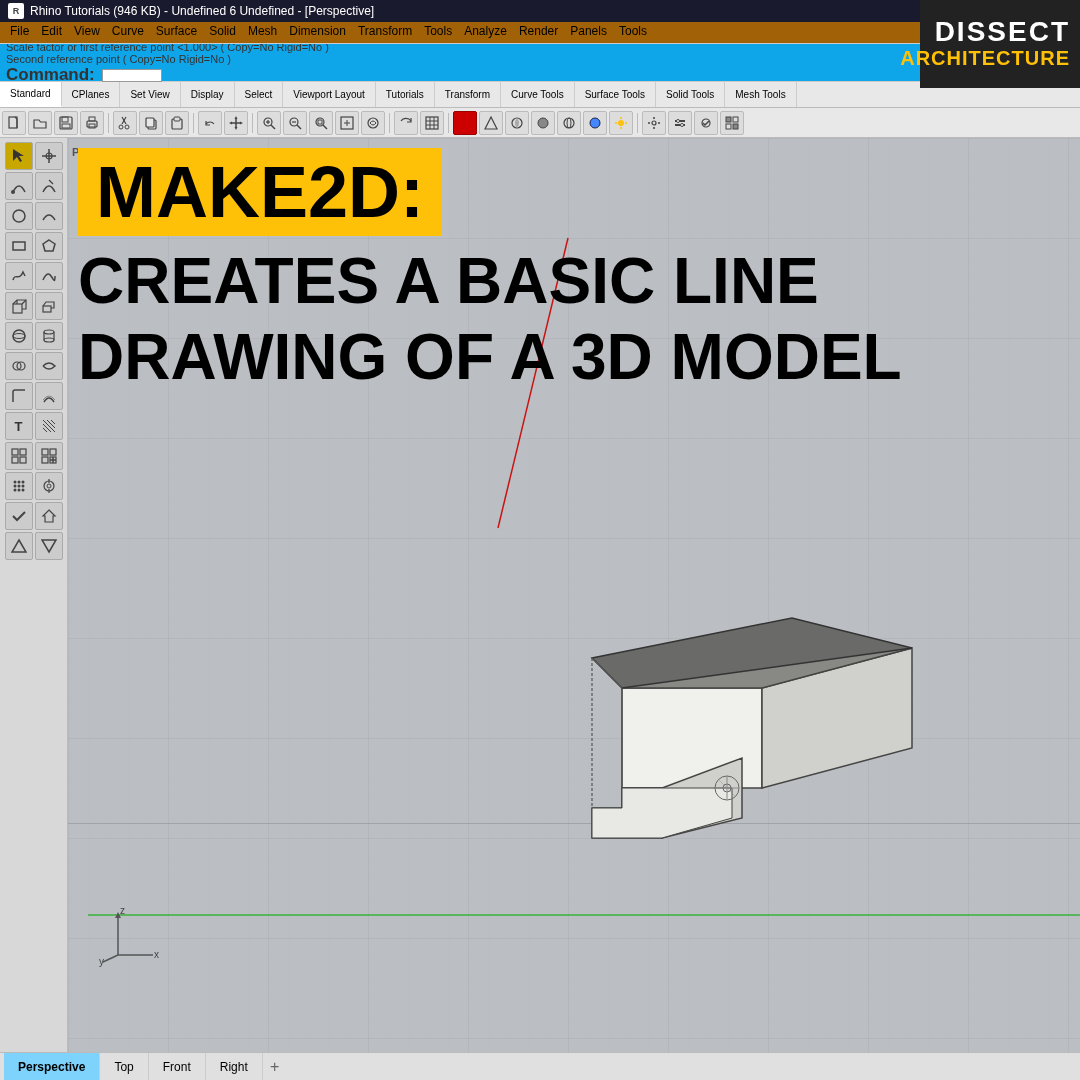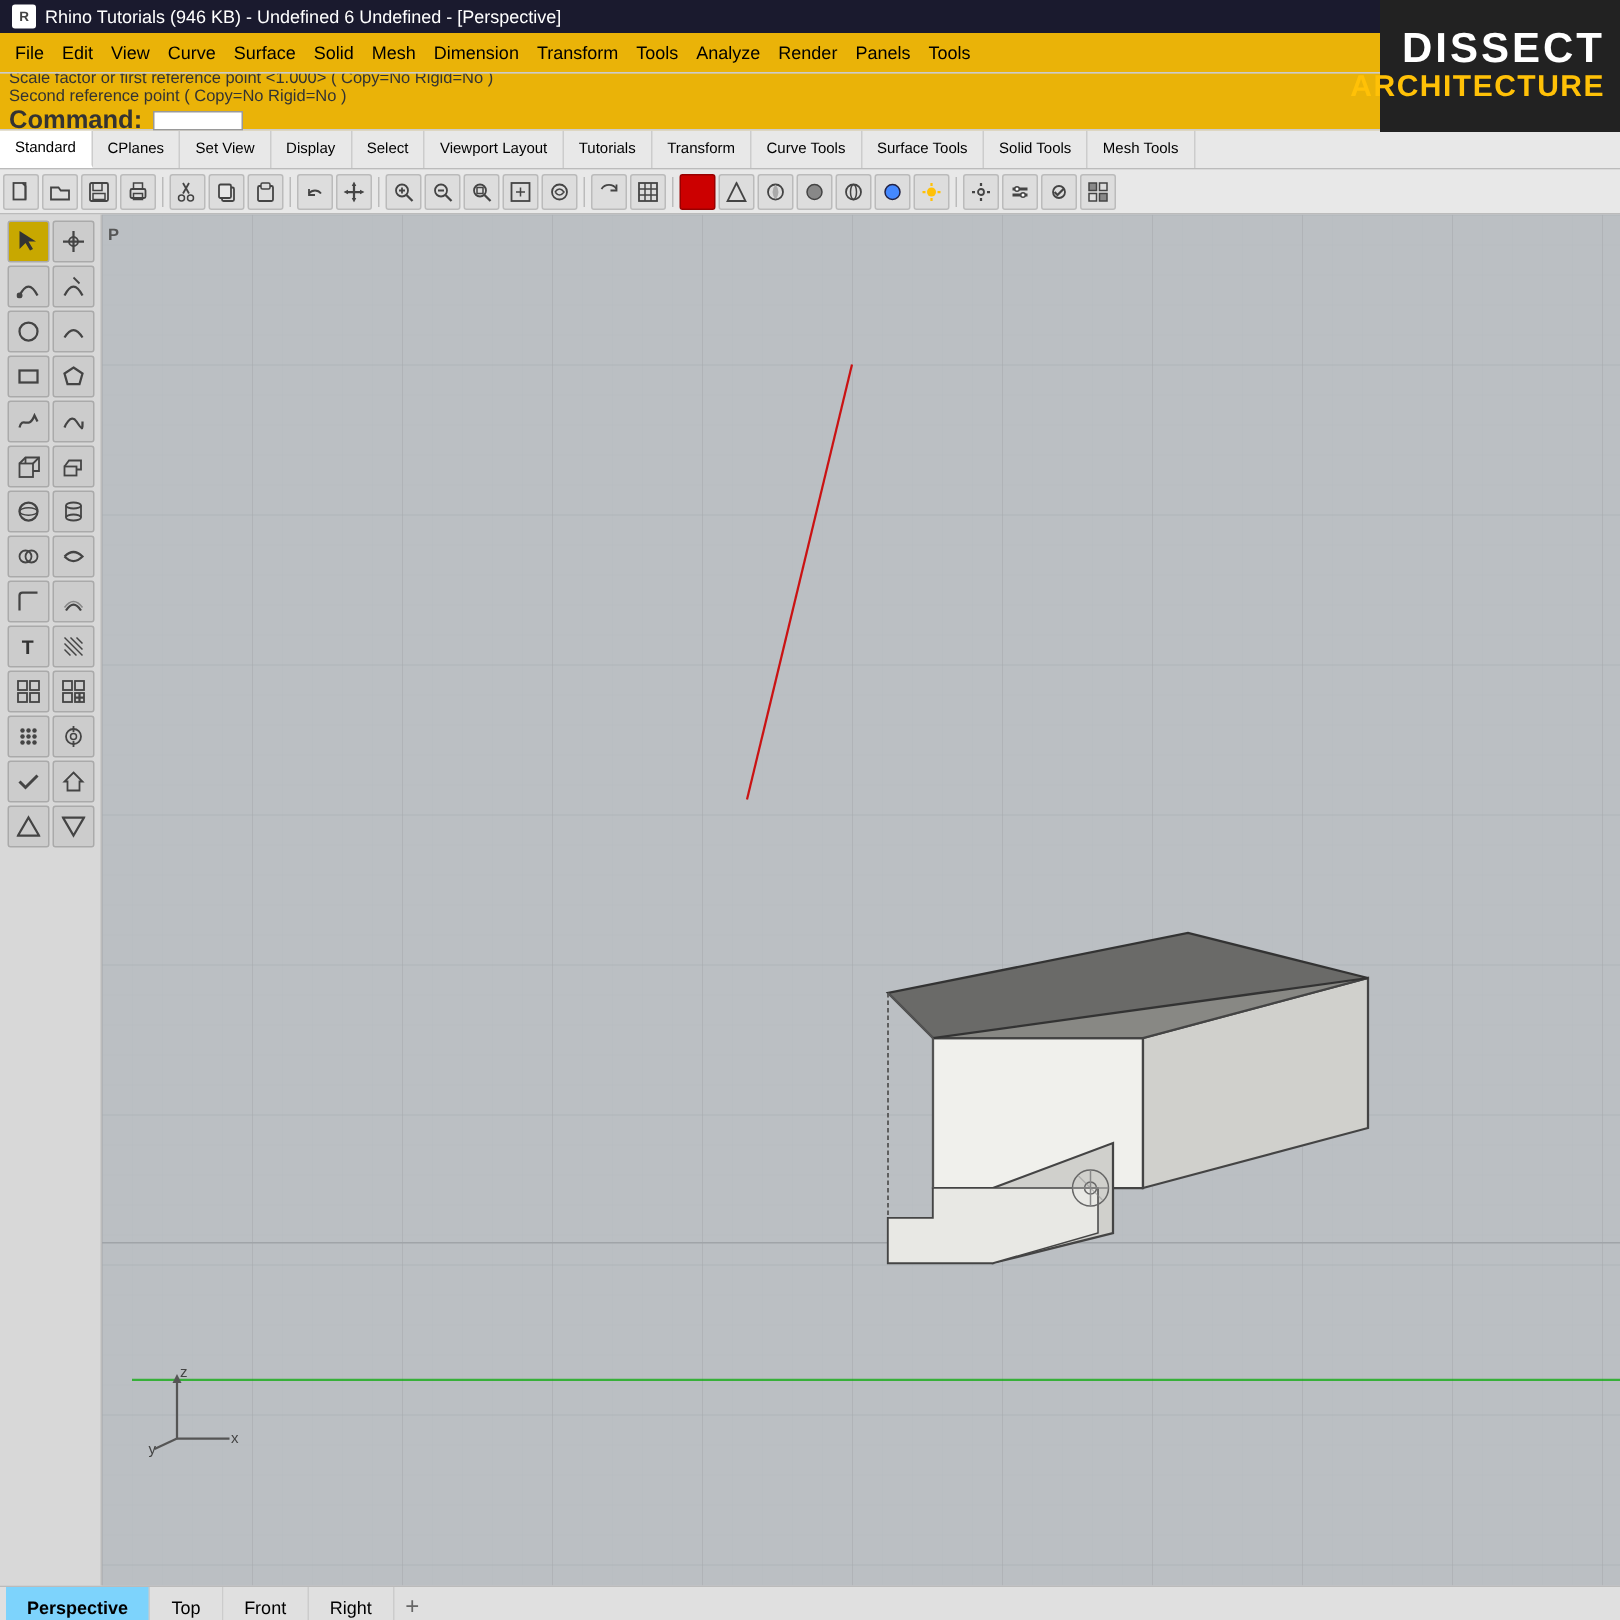--- a/index.html
+++ b/index.html
@@ -29,25 +29,24 @@
       height: 16px;
       margin-right: 6px;
       background: #fff;
       display: inline-block;
       border-radius: 2px;
     }
 
     
     #menu-bar {
       height: 22px;
-      background: #eab308;
+      background: #a16207;
       border-bottom: 1px solid #ccc;
       display: flex;
-      align-items: center;
-      padding: 13px 4px;
+      padding: 0 4px;
       font-size: 12px;
       position: relative;
       z-index: 100;
     }
     #menu-bar span {
       padding: 2px 6px;
       cursor: pointer;
       color: #000;
     }
 
@@ -78,21 +77,21 @@
       color: #ffc107;
       font-size: 20px;
       font-weight: 900;
       letter-spacing: 1px;
       line-height: 1.2;
     }
 
     
     #status-bar {
       height: 38px;
-      background: #eab308;
+      background: #0ea5e9;
       border-bottom: 1px solid #ccc;
       font-size: 11px;
       color: #333;
       display: flex;
       flex-direction: column;
       justify-content: center;
       padding: 0 6px;
     }
 
     
@@ -770,20 +769,27 @@
 
       <line x1="0" y1="75%" x2="100%" y2="75%" stroke="#a0a4a8" stroke-width="1"></line>
 
       <line x1="20" y1="85%" x2="100%" y2="85%" stroke="#00aa00" stroke-width="1.5" opacity="0.7"></line>
     </svg>
 
     <svg style="position:absolute;top:0;left:0;width:100%;height:100%;pointer-events:none;z-index:6;">
       <line x1="500" y1="100" x2="430" y2="390" stroke="#cc0000" stroke-width="1.5" opacity="0.9"></line>
     </svg>
 
+    <div id="overlay-text">
+      <div class="make2d-badge">
+        <span>MAKE2D:</span>
+      </div>
+      <span class="subtitle-line">CREATES A BASIC LINE</span>
+      <span class="subtitle-line">DRAWING OF A 3D MODEL</span>
+    </div>
 
     <div id="model-area">
       <svg width="420" height="380" viewBox="0 0 420 380" xmlns="http://www.w3.org/2000/svg">
 
         <g>
 
           <polygon points="90,260 230,260 230,160 90,160" fill="#f0f0ec" stroke="#444" stroke-width="1.5"></polygon>
 
           <polygon points="230,260 380,220 380,120 230,160" fill="#d0d0cc" stroke="#444" stroke-width="1.5"></polygon>
 

